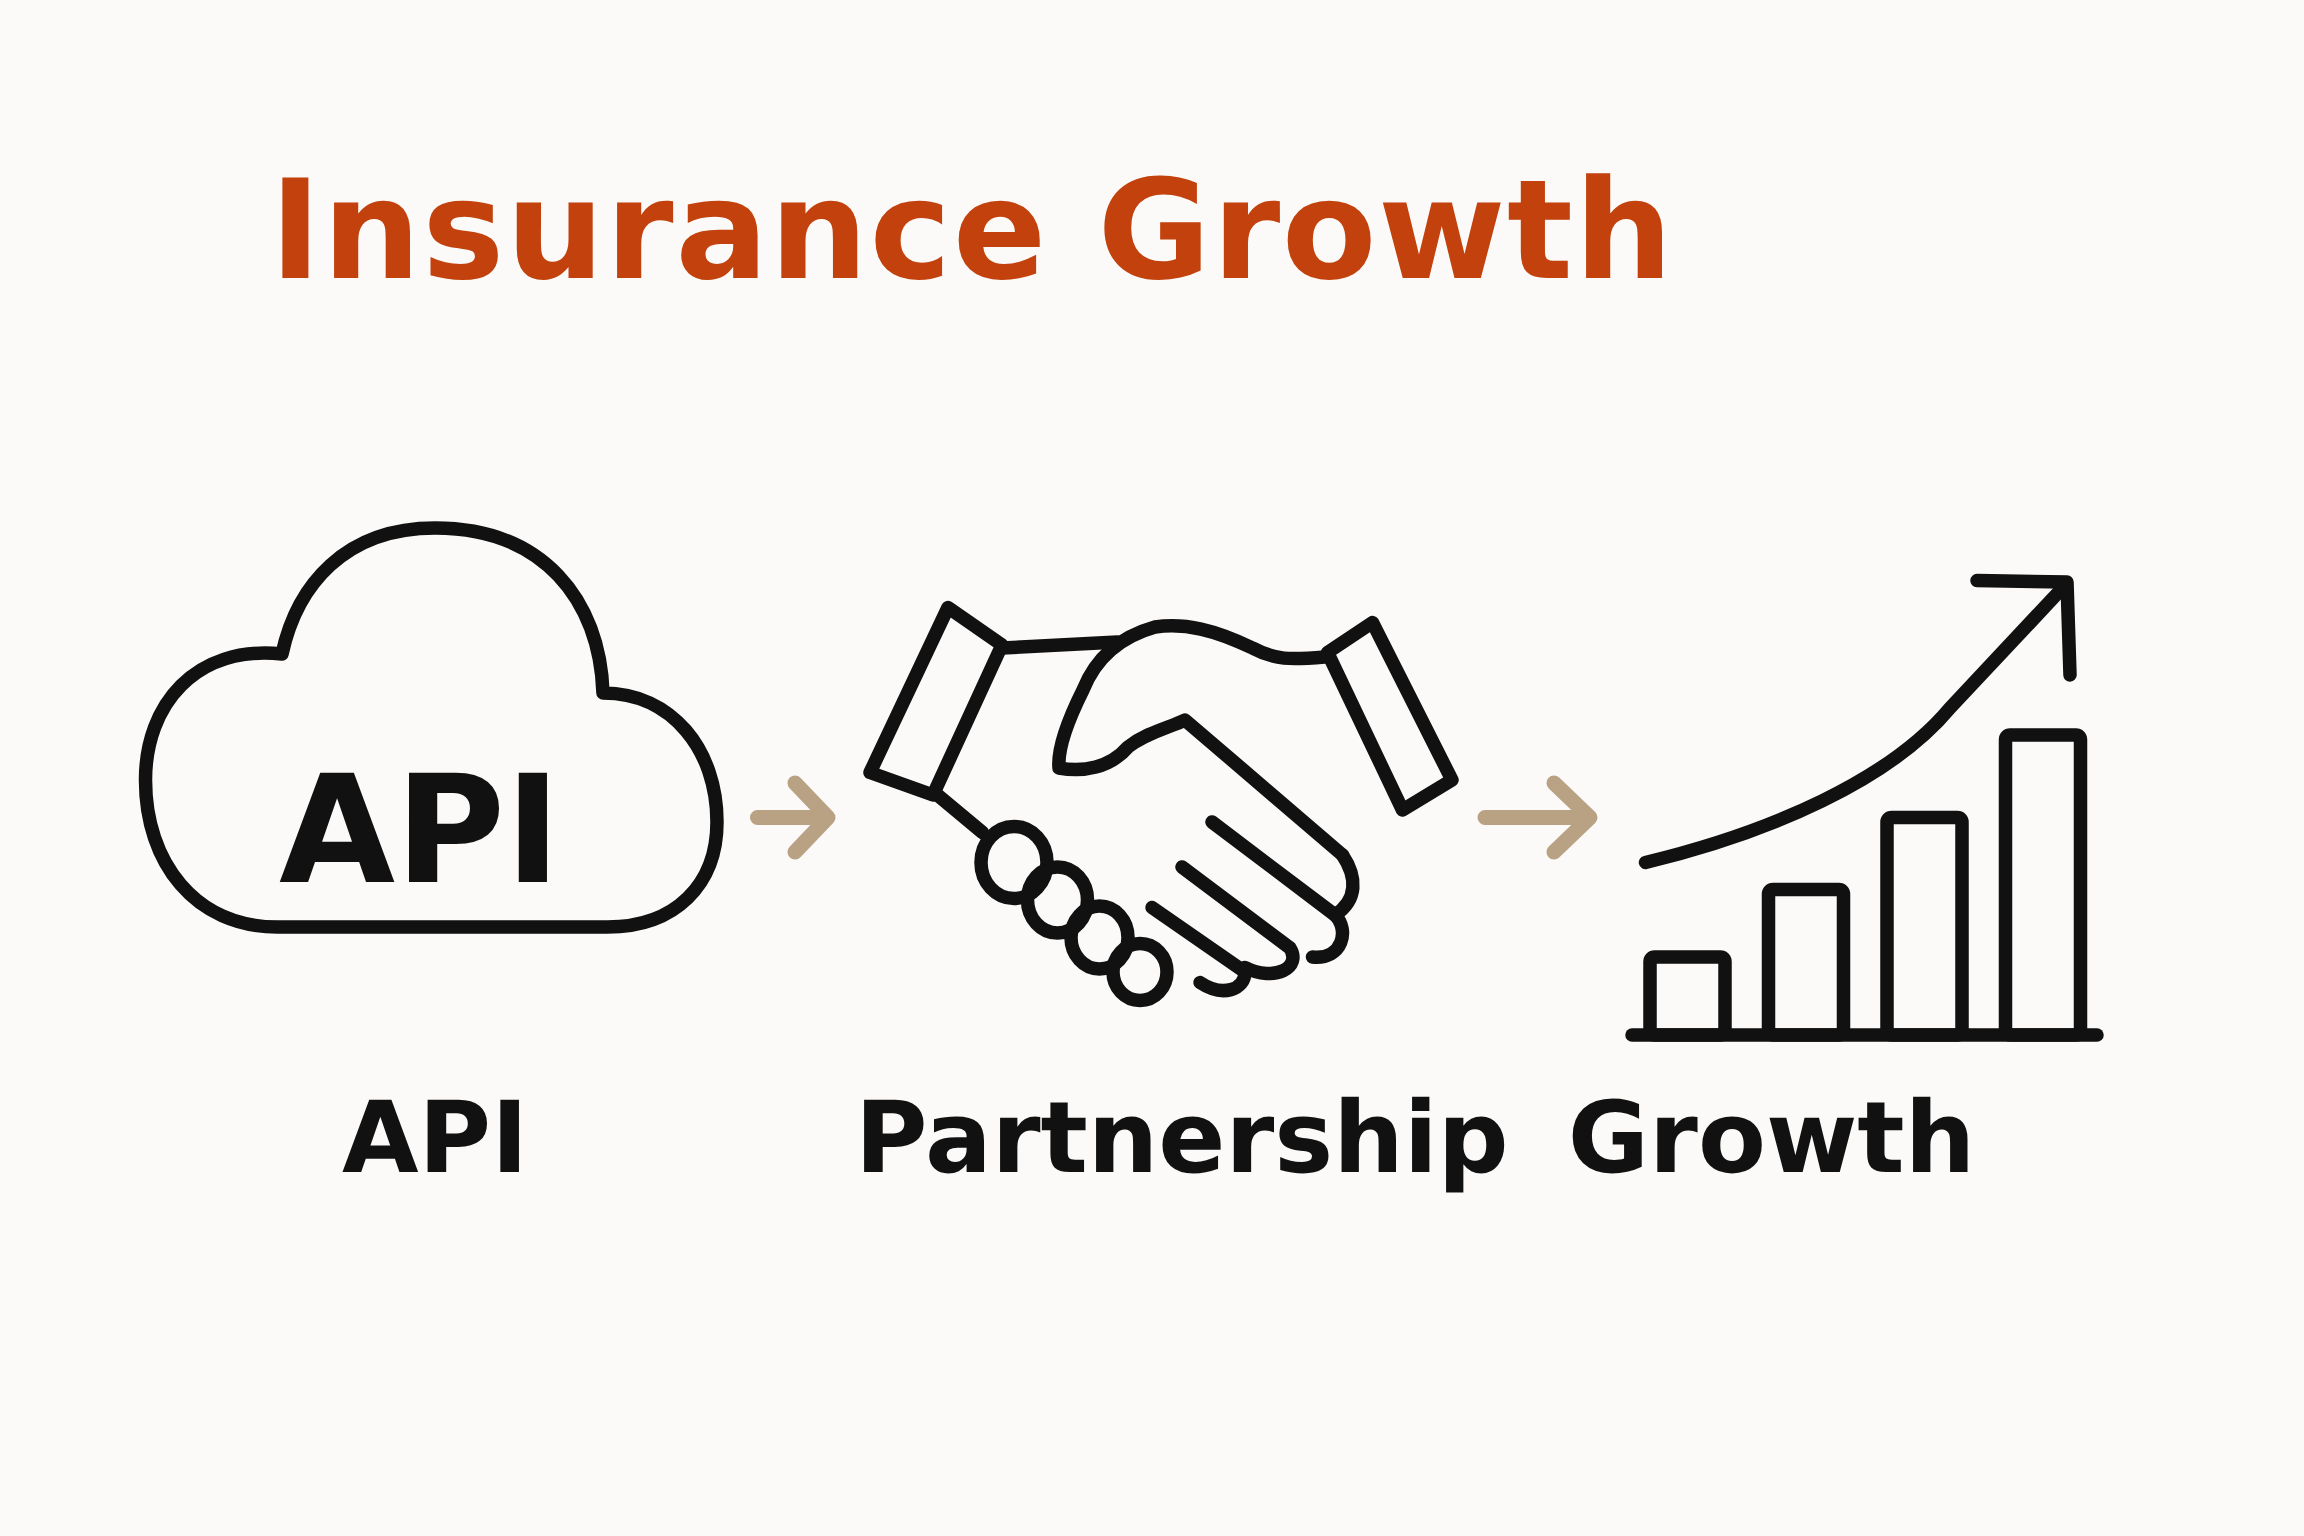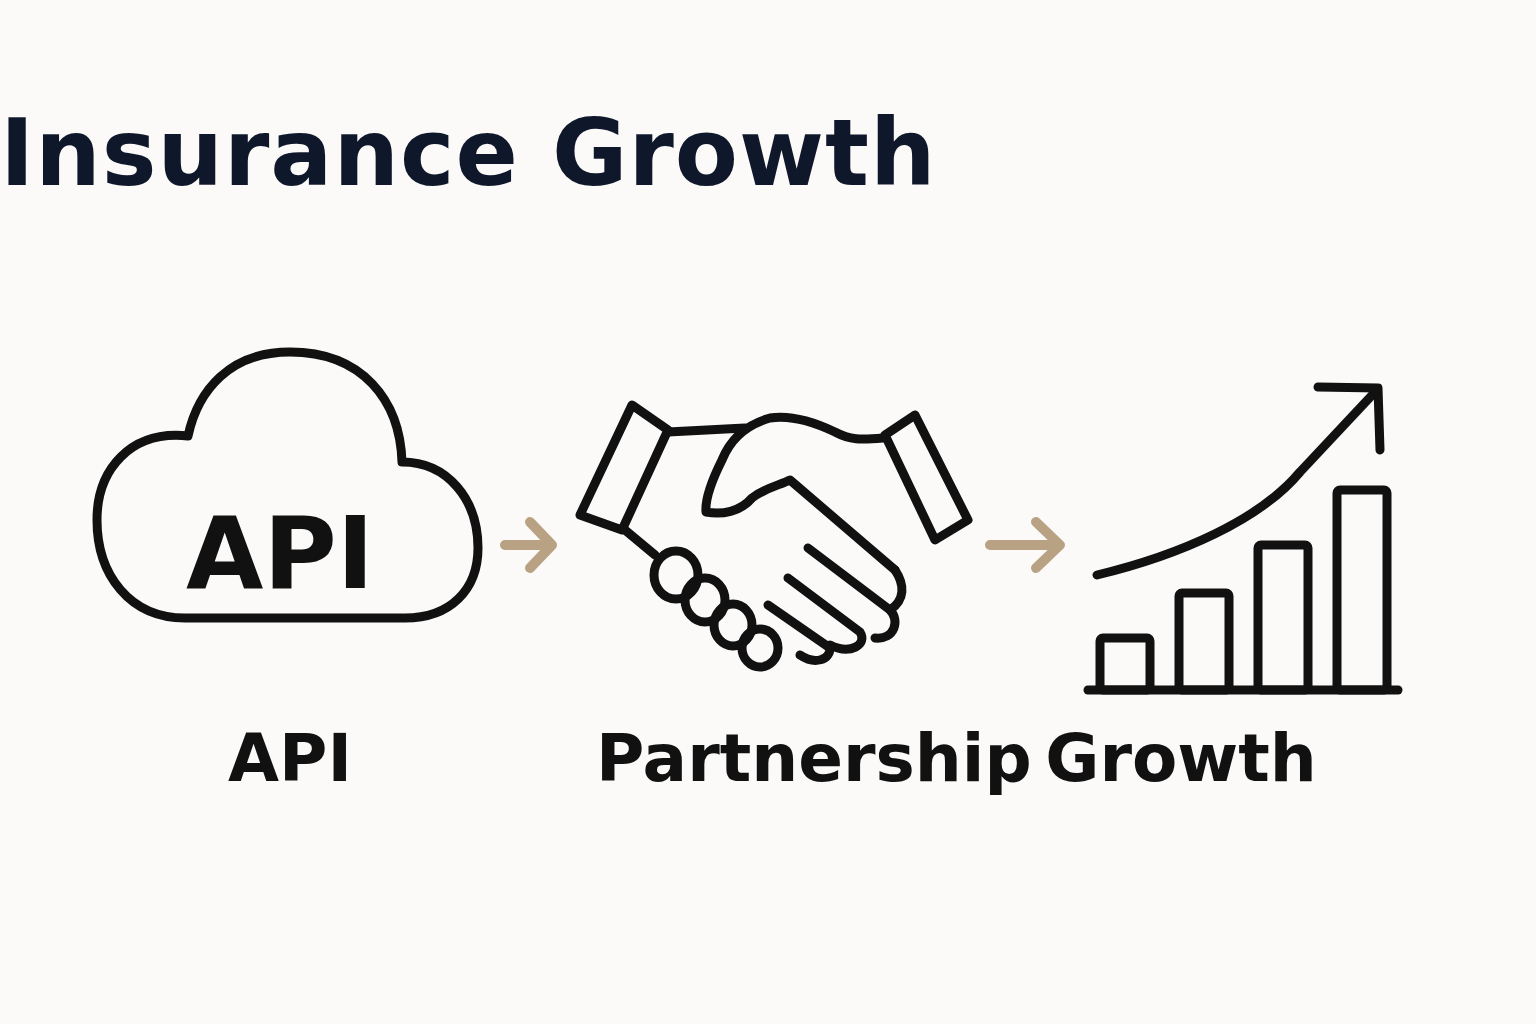--- a/index.html
+++ b/index.html
@@ -1,17 +1,17 @@
 <!DOCTYPE html>
 <html><head>
 <meta charset="utf-8">
 <style>
   html,body{margin:0;padding:0;}
   body{width:1536px;height:1024px;background:#fbfaf8;position:relative;overflow:hidden;font-family:"DejaVu Sans","Liberation Sans",sans-serif;color:#111;}
-  .title{position:absolute;left:0;top:100px;width:1296px;text-align:left;font-size:92px;font-weight:bold;letter-spacing:1px;color:#0f172a;}
+  .title{position:absolute;left:0;top:100px;width:1296px;text-align:center;font-size:92px;font-weight:bold;letter-spacing:1px;color:#c2410c;}
   .label{position:absolute;top:720px;font-size:66px;font-weight:bold;text-align:center;color:#111;}
   svg{position:absolute;overflow:visible;}
   .stroke{fill:none;stroke:#111;stroke-width:9;stroke-linecap:round;stroke-linejoin:round;}
   .arrow{fill:none;stroke-width:10;stroke-linecap:round;stroke-linejoin:round;}
 </style>
 </head>
 <body>
 
 <div class="title">Insurance Growth</div>
 
@@ -55,14 +55,14 @@
   <path class="stroke" d="M1097,575 C1180,555 1260,520 1300,472 L1375,392"></path>
   <path class="stroke" d="M1318,387 L1378,388 L1380,450"></path>
   <rect class="stroke" x="1100" y="638" width="50" height="52" rx="3"></rect>
   <rect class="stroke" x="1179" y="593" width="50" height="97" rx="3"></rect>
   <rect class="stroke" x="1258" y="545" width="50" height="145" rx="3"></rect>
   <rect class="stroke" x="1337" y="490" width="50" height="200" rx="3"></rect>
   <path class="stroke" d="M1088,690 L1398,690"></path>
 </svg>
 
 <div class="label" style="left:190px;width:200px;">API</div>
-<div class="label" style="left:570px;width:410px;margin-left:26px;">Partnership</div>
+<div class="label" style="left:570px;width:410px;">Partnership</div>
 <div class="label" style="left:1036px;width:290px;">Growth</div>
 
 </body></html>

